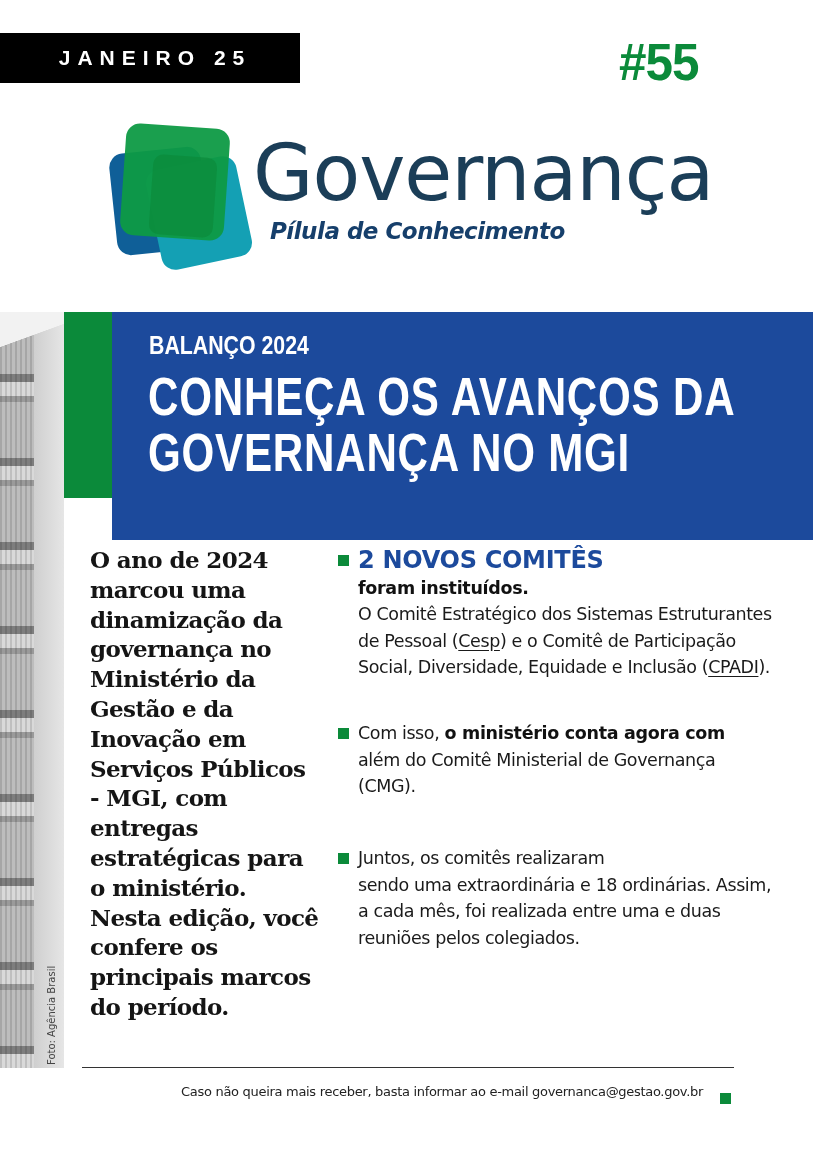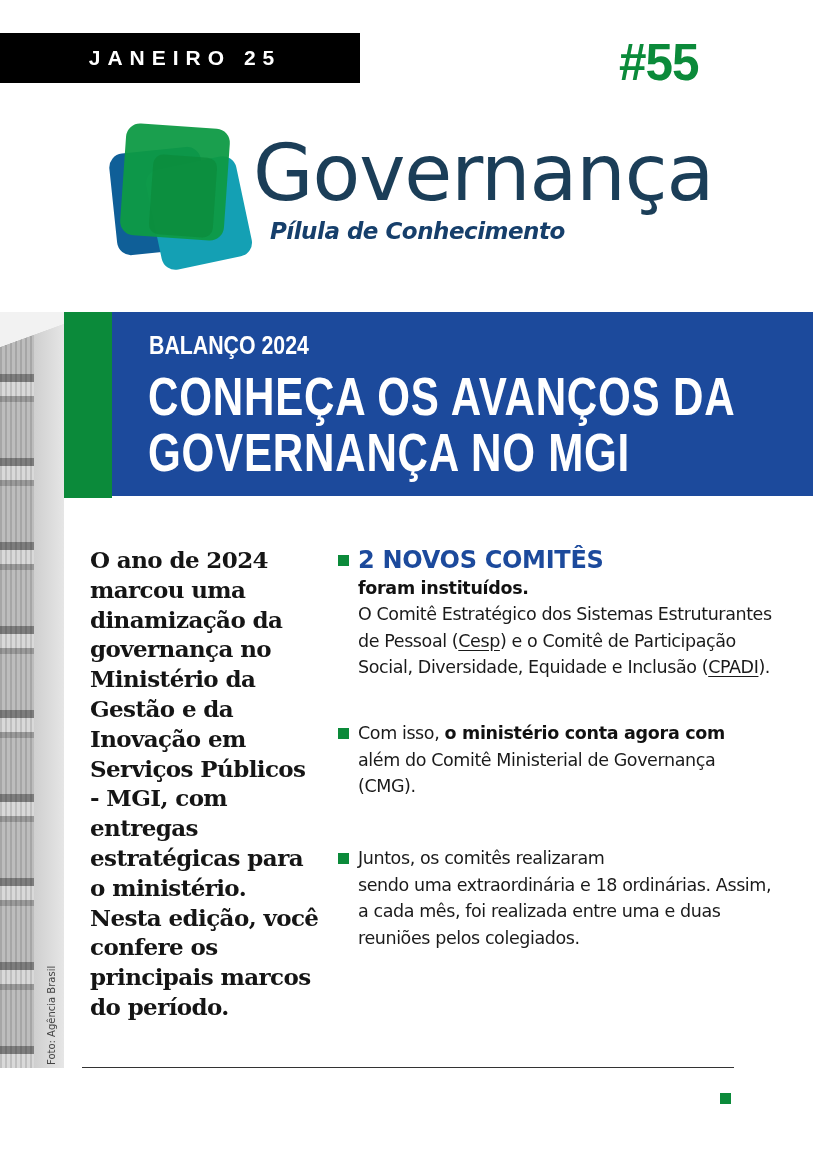--- a/index.html
+++ b/index.html
@@ -1,20 +1,20 @@
 <!DOCTYPE html>
 <html><head>
   <meta charset="utf-8">
   <style>
     * { margin: 0; padding: 0; box-sizing: border-box; }
     html, body { width: 813px; height: 1150px; background: #ffffff; overflow: hidden; }
     body { position: relative; font-family: "DejaVu Sans", sans-serif; color: #111; }
 
     .date-bar {
-      position: absolute; left: 0; top: 33px; width: 360px; height: 50px;
+      position: absolute; left: 0; top: 33px; width: 300px; height: 50px;
       background: #000; color: #fff;
       display: flex; align-items: center; justify-content: center;
       font-family: "Liberation Sans", sans-serif; font-weight: bold;
       font-size: 21px; letter-spacing: 7px; padding-left: 10px;
     }
     .issue-number {
       position: absolute; left: 619px; top: 32px;
       font-family: "Liberation Sans", sans-serif; font-weight: bold;
       font-size: 52px; color: #0b8a3a; letter-spacing: -1px;
       transform: scaleX(0.95); transform-origin: left;
@@ -51,21 +51,21 @@
     }
     .photo-credit {
       position: absolute; left: 46px; top: 1065px;
       transform: rotate(-90deg); transform-origin: left top;
       font-family: "DejaVu Sans", sans-serif; font-size: 10px; color: #444;
       white-space: nowrap; z-index: 2;
     }
 
     .green-band { position: absolute; left: 64px; top: 312px; width: 48px; height: 186px; background: #0b8a3a; }
     .blue-band {
-      position: absolute; left: 112px; top: 312px; width: 701px; height: 184px; background: #1c4a9c;
+      position: absolute; left: 112px; top: 312px; width: 701px; height: 228px; background: #1c4a9c;
       color: #fff;
     }
     .kicker {
       position: absolute; left: 37px; top: 18px;
       font-family: "Liberation Sans", sans-serif; font-weight: bold; font-size: 26px;
       transform: scaleX(0.82); transform-origin: left; letter-spacing: 0px;
     }
     .headline {
       position: absolute; left: 36px; top: 56px; width: 780px;
       font-family: "Liberation Sans", sans-serif; font-weight: bold; font-size: 54px;
@@ -155,14 +155,15 @@
 
   <div class="bullet bullet-3">
     <span class="bullet-marker"></span>
     <div class="b-text">Juntos, os comitês realizaram</div>
     <div class="b-text">sendo uma extraordinária e 18 ordinárias. Assim, a cada mês, foi realizada entre uma e duas reuniões pelos colegiados.</div>
   </div>
 </div>
 
 <div class="footer-rule"></div>
 <div class="footer-text">
+  <div>Caso não queira mais receber, basta informar ao e-mail governanca@gestao.gov.br</div>
 </div>
 <div class="footer-square"></div>
 
 </body></html>

